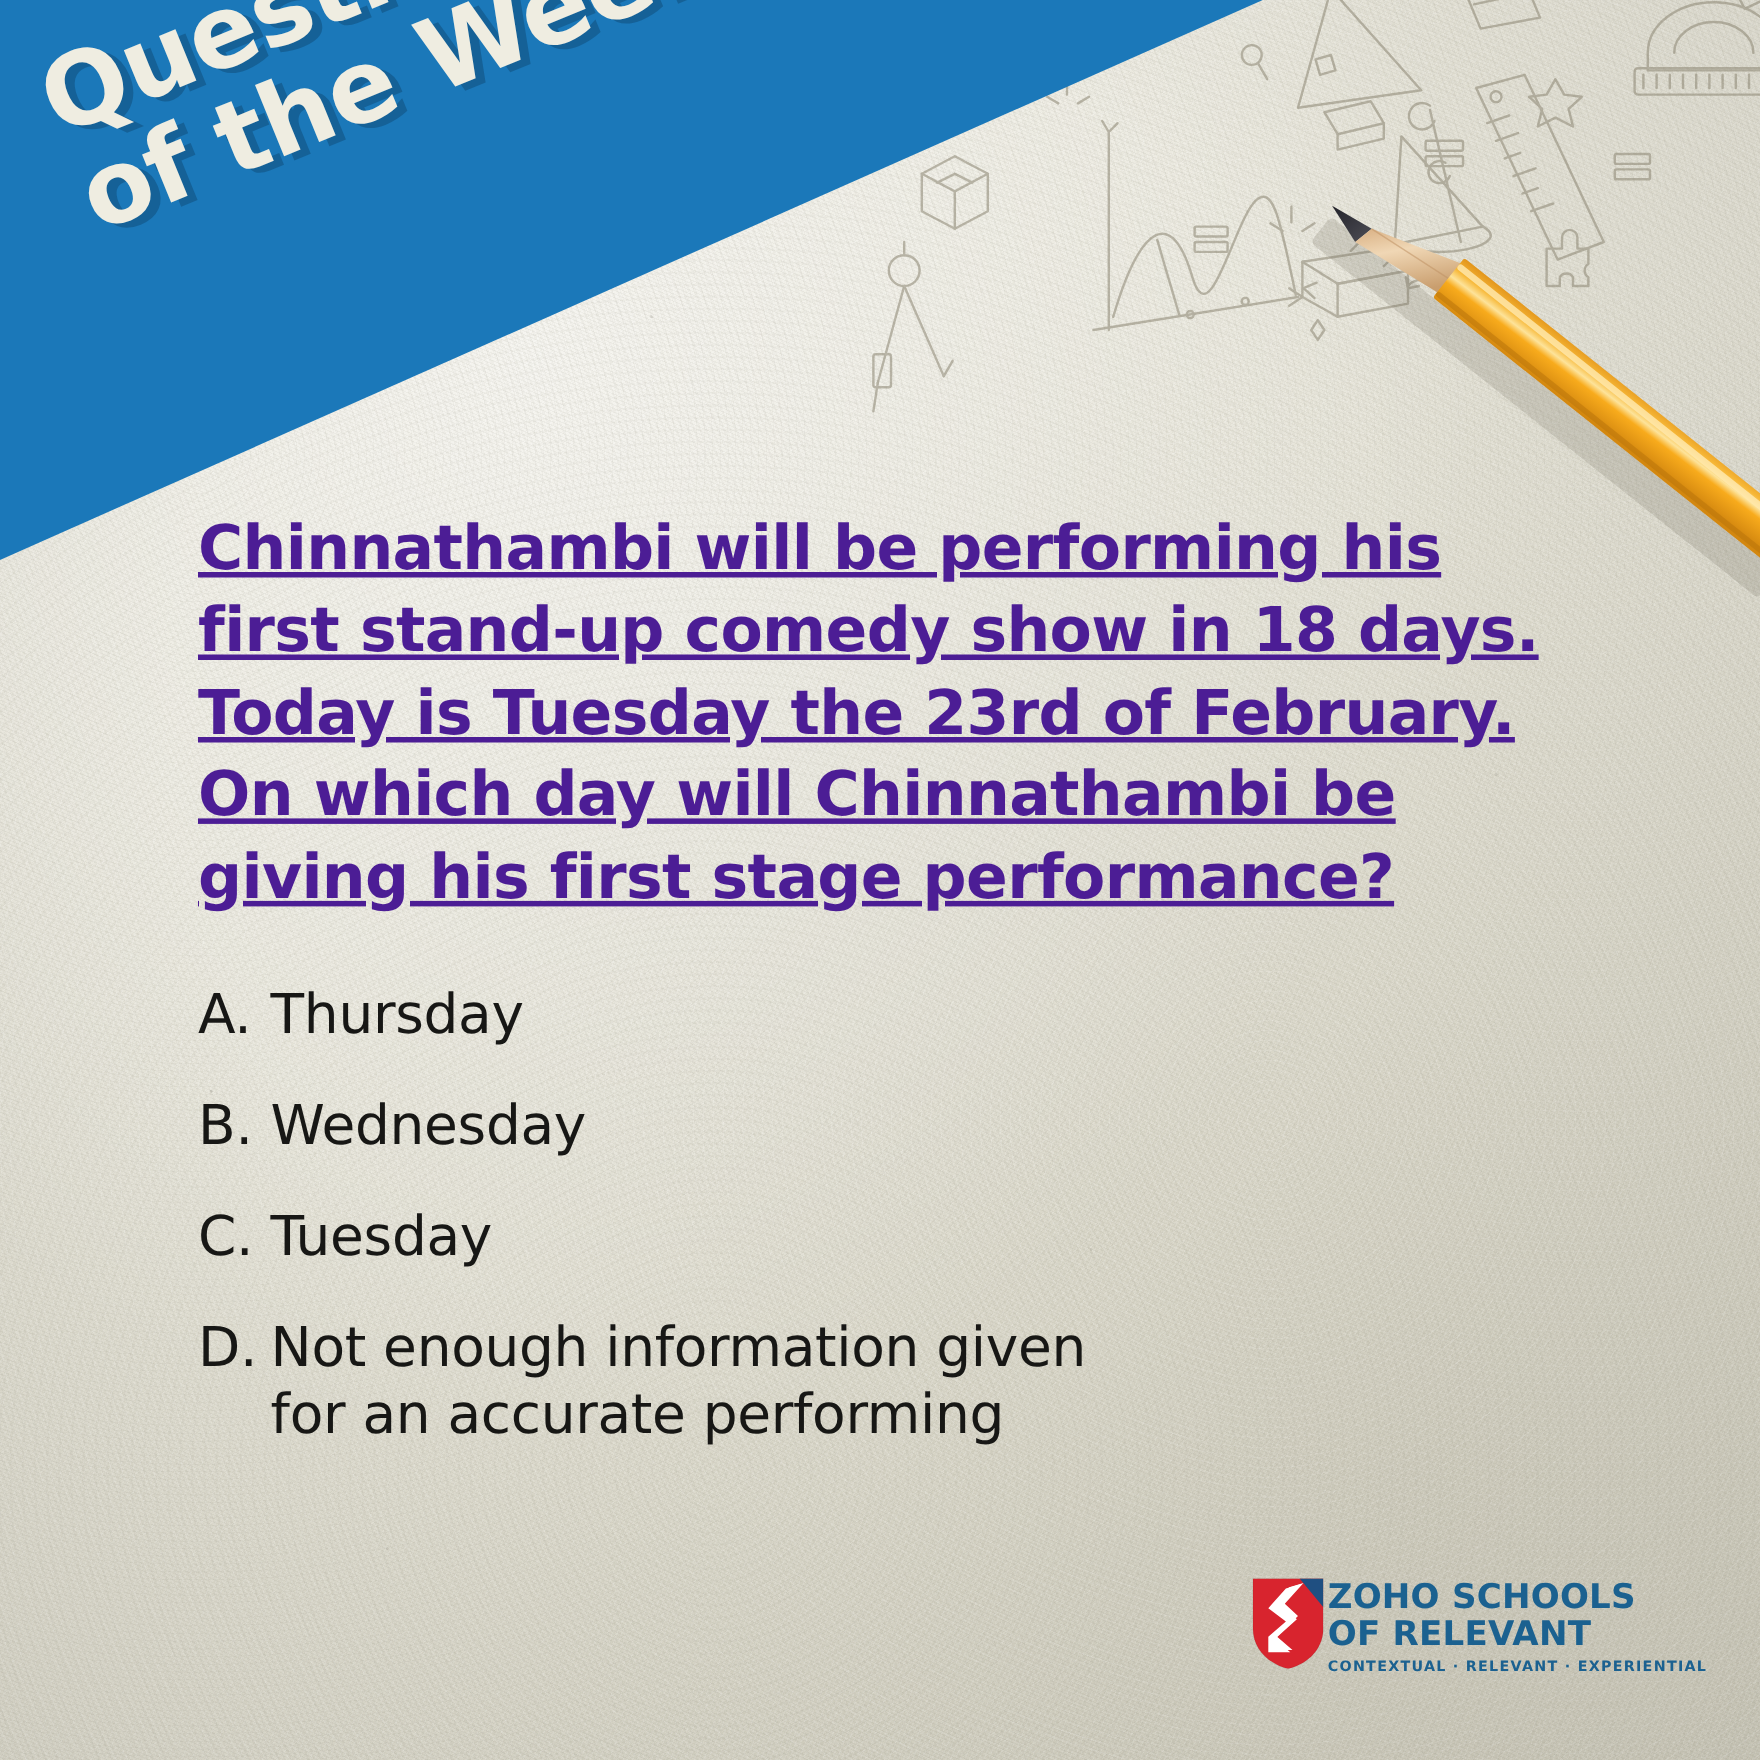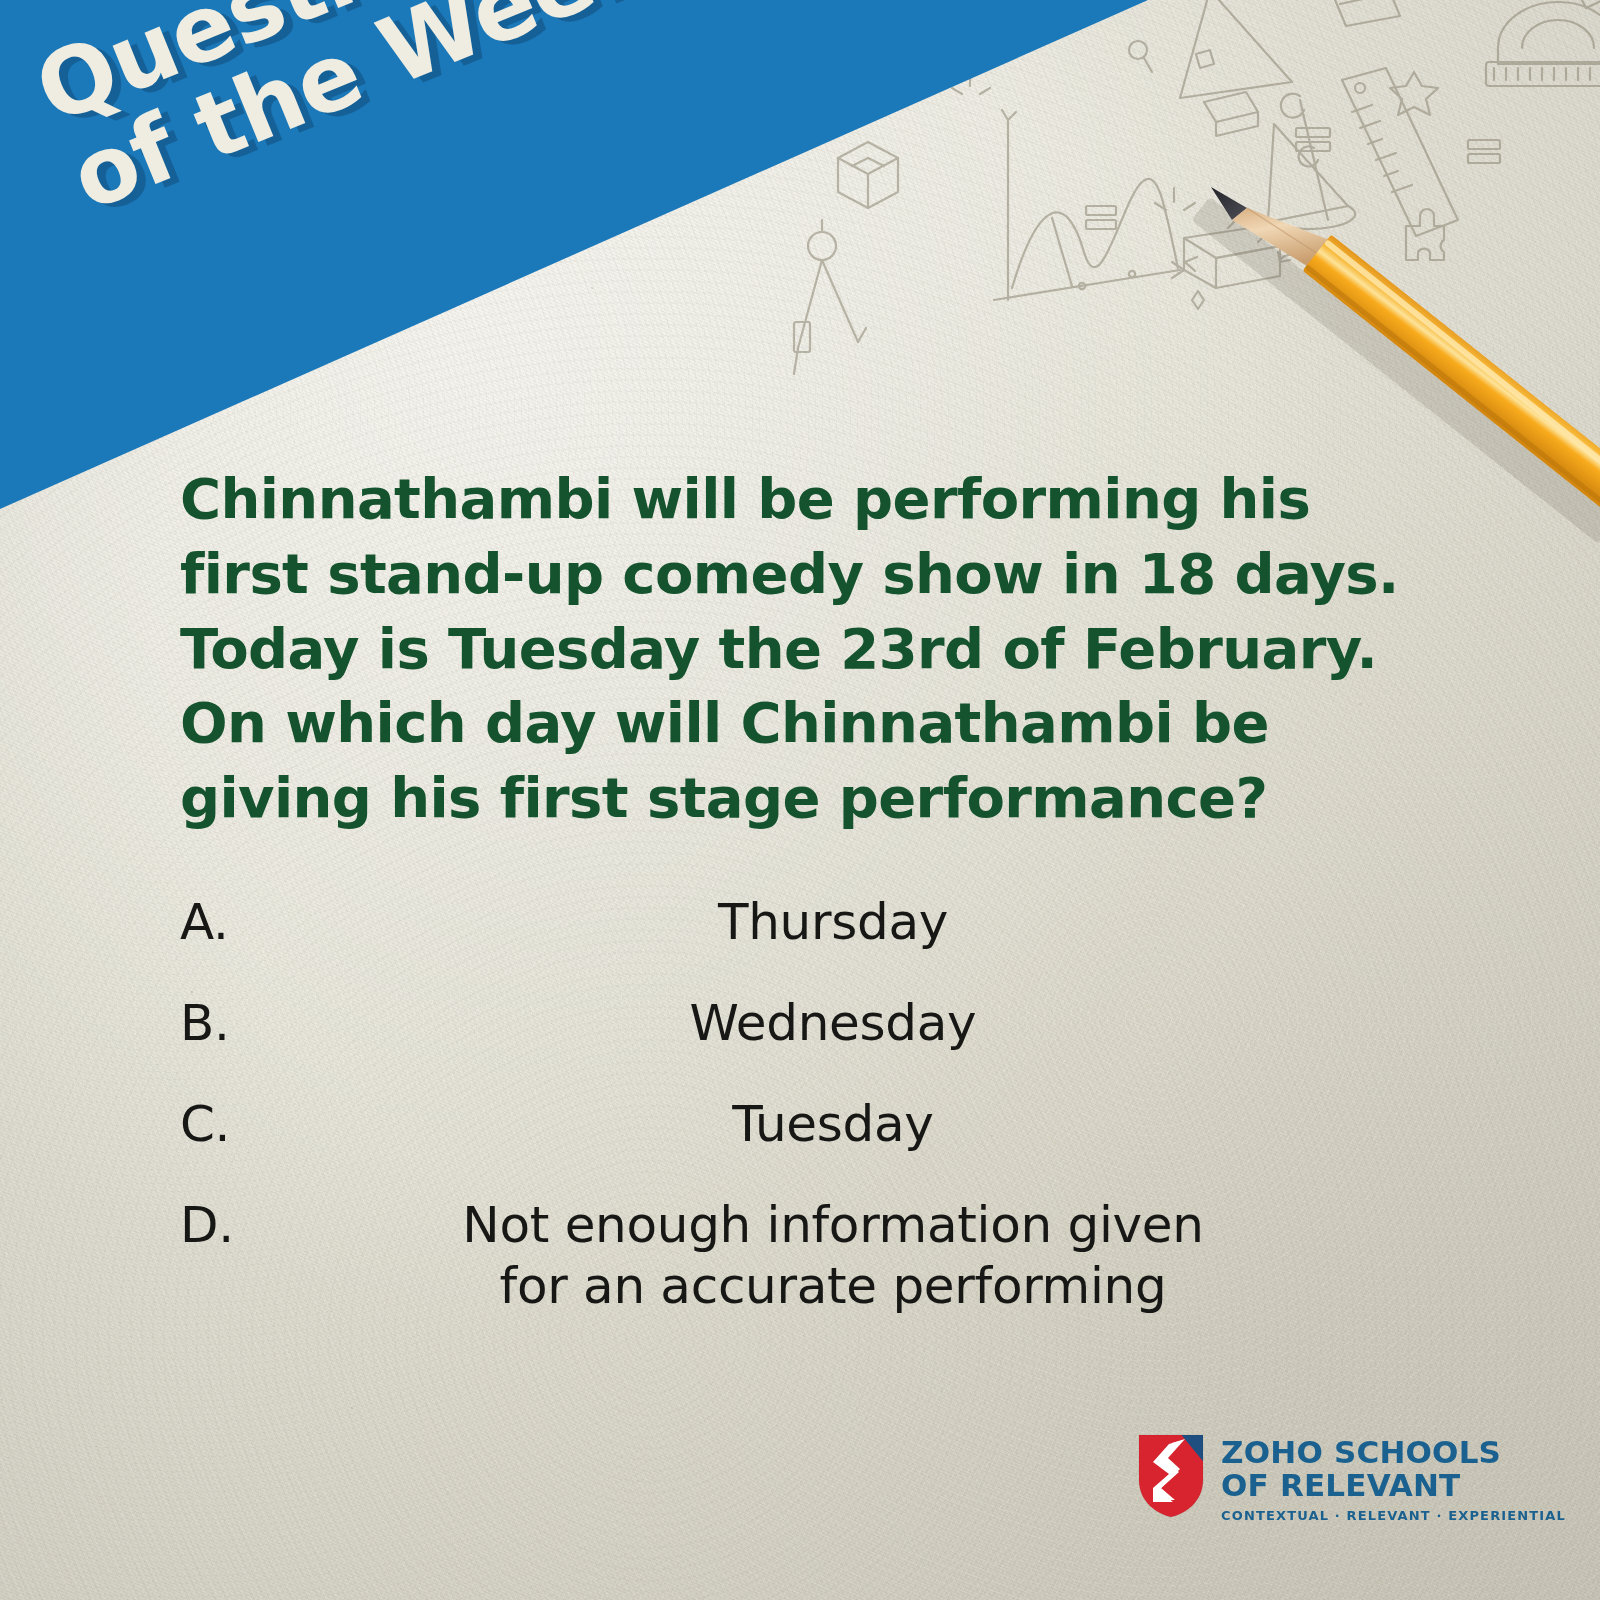--- a/index.html
+++ b/index.html
@@ -110,23 +110,24 @@
   .content{
     position:absolute;
     left:180px; top:462px;
     width:1240px;
   }
   .question{
     font-family:"DejaVu Sans", sans-serif;
     font-weight:700;
     font-size:56px;
     line-height:1.335;
-    color:#14532d;
+    color:#4c1d95;
     letter-spacing:-.6px;
     width:1225px;
+    text-decoration:underline;
   }
 
   .options{
     margin-top:56px;
   }
   .option{
     display:flex;
     align-items:flex-start;
     margin-bottom:40px;
     font-family:"DejaVu Sans", sans-serif;
@@ -134,29 +135,28 @@
     font-size:50px;
     line-height:1.22;
     color:#171715;
     letter-spacing:-.3px;
   }
   .option:last-child{ margin-bottom:0; }
   .opt-key{
     flex:0 0 auto;
     width:66px;
   }
-  .opt-text{ flex:1 1 auto; white-space:pre-line;text-align:center; }
+  .opt-text{ flex:1 1 auto; white-space:pre-line; }
 
   
   .logo{
     position:absolute;
     left:1135px; top:1432px;
     display:flex;
     align-items:flex-start;
-    gap:14px;
   }
   .logo-shield{ flex:0 0 auto; width:72px; height:88px; }
   .logo-shield svg{ width:100%; height:100%; display:block; }
   .logo-words{ padding-top:4px; }
   .logo-line{
     font-family:"DejaVu Sans", sans-serif;
     font-weight:700;
     font-size:31px;
     line-height:1.06;
     color:#1b6190;

